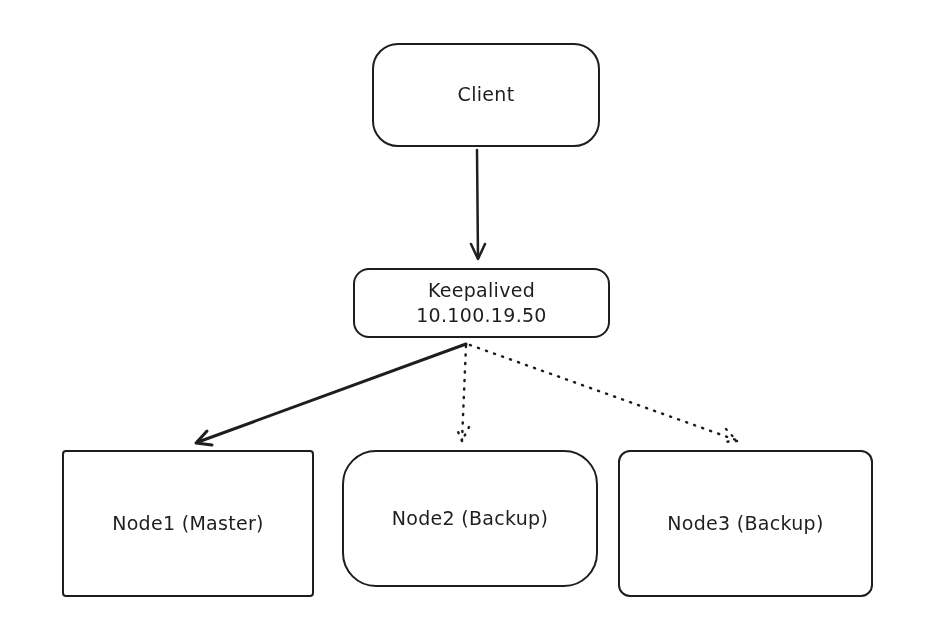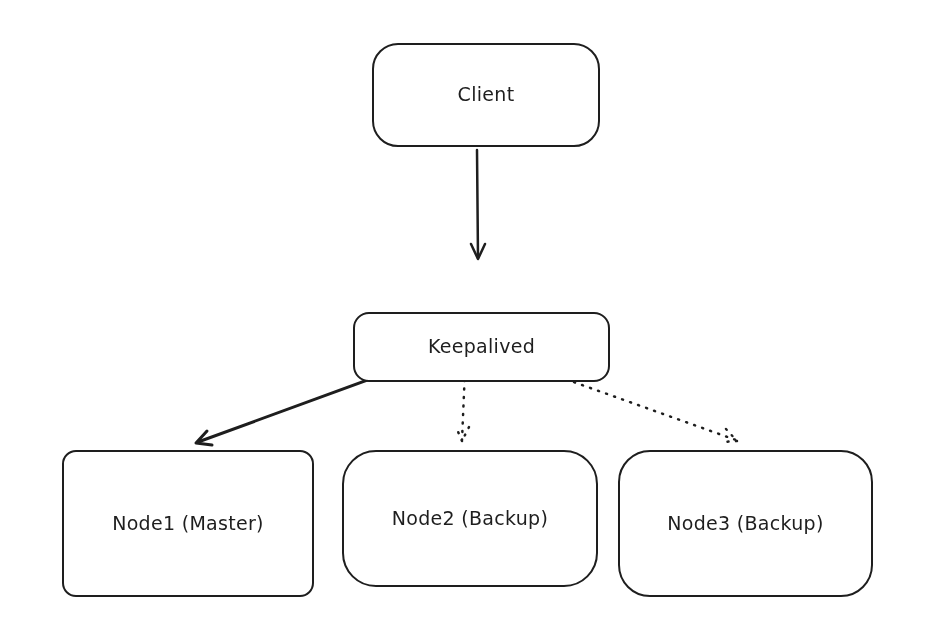--- a/index.html
+++ b/index.html
@@ -40,37 +40,36 @@
   }
   .box-client {
     left: 372px; top: 43px;
     width: 228px; height: 104px;
     border-radius: 26px;
   }
   .box-keepalived {
     left: 353px; top: 268px;
     width: 257px; height: 70px;
     border-radius: 16px;
-    margin-top: 44px;
   }
   .box-node1 {
     left: 62px; top: 450px;
     width: 252px; height: 147px;
-    border-radius: 14px;
+    border-radius: 4px;
   }
   .box-node2 {
     left: 342px; top: 450px;
     width: 256px; height: 137px;
     border-radius: 34px;
     gap: 35px;
   }
   .box-node3 {
     left: 618px; top: 450px;
     width: 255px; height: 147px;
-    border-radius: 32px;
+    border-radius: 12px;
   }
   .node-label, .node-ip {
     white-space: nowrap;
   }
 </style>
 </head>
 <body>
 
 <div class="canvas">
 
@@ -96,20 +95,21 @@
       <path d="M 726 429 L 737 441 M 737 441 L 722 442"></path>
     </g>
   </svg>
 
   <div class="box box-client">
     <div class="node-label">Client</div>
   </div>
 
   <div class="box box-keepalived">
     <div class="node-label">Keepalived</div>
+    <div class="node-ip">10.100.19.50</div>
   </div>
 
   <div class="box box-node1">
     <div class="node-label">Node1 (Master)</div>
   </div>
 
   <div class="box box-node2">
     <div class="node-label">Node2 (Backup)</div>
   </div>
 

